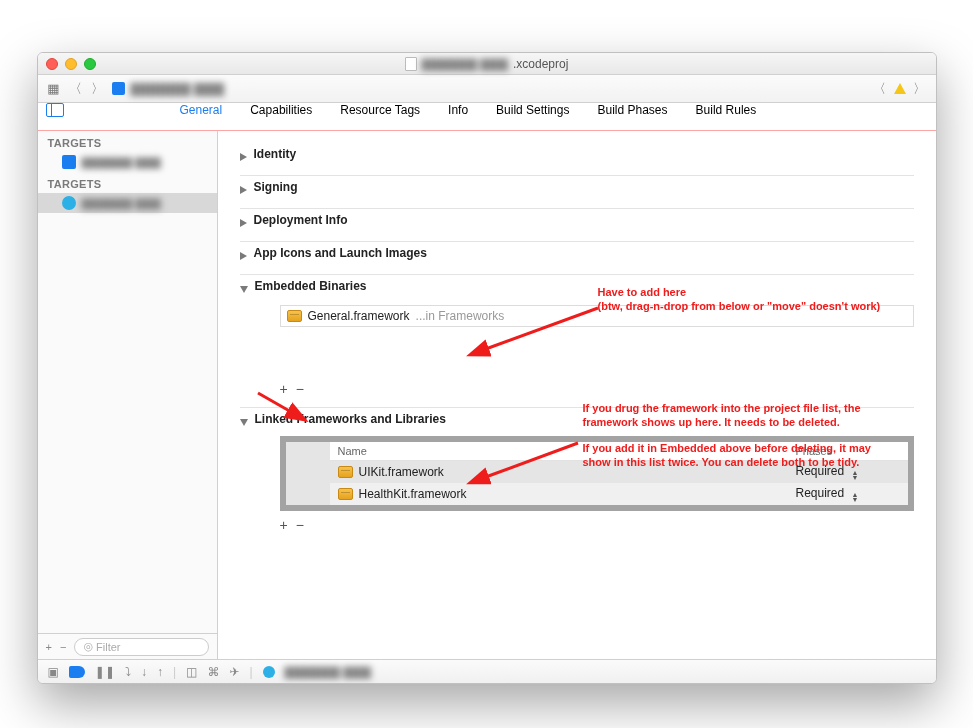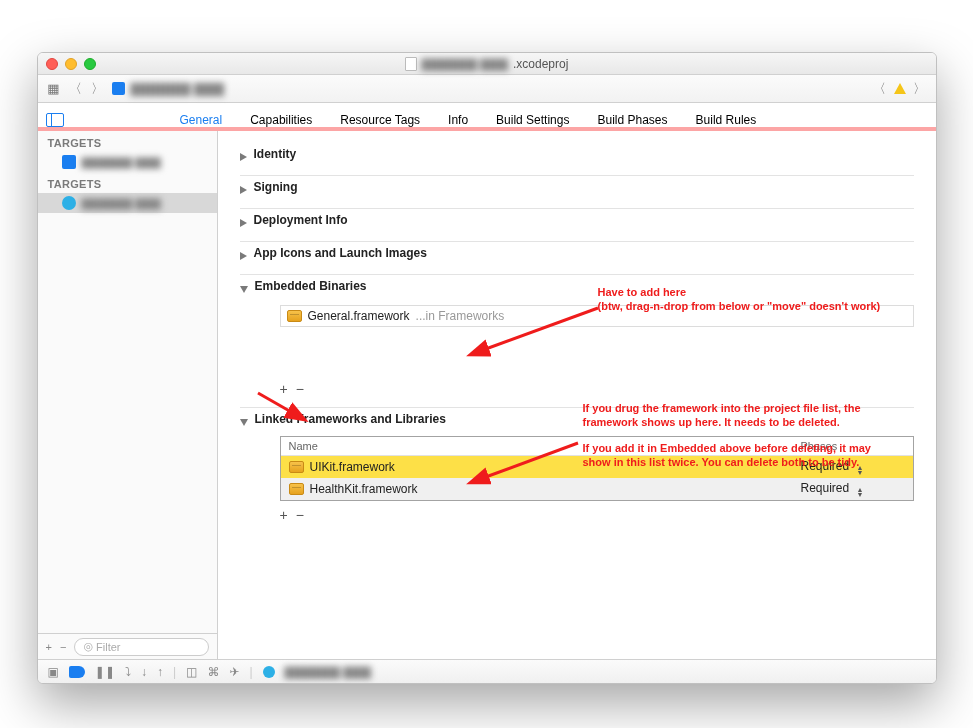--- a/index.html
+++ b/index.html
@@ -30,21 +30,21 @@
   .toolbar {
     height: 28px; background: linear-gradient(#fbfbfb,#f2f2f2);
     border-bottom:1px solid #d0d0d0;
     display:flex; align-items:center; padding:0 8px; gap:6px; font-size:13px; color:#666;
   }
   .tb-icon { width:16px; height:16px; display:flex; align-items:center; justify-content:center; color:#777;}
   .tb-spacer{flex:1;}
   .warn-tri{ width:0;height:0;border-left:6px solid transparent;border-right:6px solid transparent;border-bottom:11px solid #f5c518;}
   
   .tabs {
-    height: 28px; border-bottom:4px solid #fca5a5; display:flex; align-items:flex-end;
+    height: 28px; border-bottom:1px solid #fca5a5; display:flex; align-items:flex-start;
     padding-left: 8px; gap: 28px; font-size:12px;
   }
   .nav-icon { width:18px; height:14px; border:1.5px solid #1a7ef0; border-radius:2px; position:relative;}
   .nav-icon::before{content:"";position:absolute;left:4px;top:0;bottom:0;width:1.5px;background:#1a7ef0;}
   .tab { color:#000000; cursor:pointer; }
   .tab.active { color:#1a7ef0; }
   
   .split { flex:1; display:flex; overflow:hidden; }
   .sidebar {
     width: 180px; border-right:1px solid #d0d0d0; background:#fafafa;
@@ -66,21 +66,21 @@
   .disc.open { border-left:4.5px solid transparent;border-right:4.5px solid transparent;border-top:7px solid #7a7a7a;border-bottom:none;}
   .sec-divider{border:none;border-top:1px solid #e3e3e3; margin:4px 0 0 0;}
   .sec-body { padding: 8px 0 8px 40px; }
   .fw-row { display:flex; align-items:center; gap:6px; padding:3px 6px; border:1px solid transparent;}
   .fw-row.box { border:1px solid #dcdcdc; background:#fff;}
   .fw-icon{width:15px;height:12px;background:linear-gradient(#f7c24a,#e6a21e);border:1px solid #c98a15;border-radius:2px;position:relative;}
   .fw-icon::before{content:"";position:absolute;left:2px;right:2px;top:3px;height:1px;background:rgba(0,0,0,0.2);}
   .dim{color:#999;}
   .plusminus{display:flex;gap:8px;padding:6px 0 0 40px;color:#555;font-size:14px;}
   
-  .tbl { margin-left:40px; border:1px solid #a3a3a3; background:#fde047;}
+  .tbl { margin-left:40px; border:6px solid #a3a3a3; background:#e5e5e5;padding-left:44px;}
   .tbl-head{display:flex; background:#fff; border-bottom:1px solid #e2e2e2; color:#666; font-size:11px;}
   .col-name{flex:1; padding:3px 8px;}
   .col-status{width:120px; padding:3px 8px; text-align:left;}
   .tbl-row{display:flex; align-items:center;}
   .tbl-row.alt{background:#f0f0f0;}
   .tbl-row .col-name{display:flex;align-items:center;gap:6px;}
   .stepper{display:inline-flex;flex-direction:column;margin-left:4px;}
   .stepper span{font-size:7px;line-height:5px;color:#555;}
   
   .debugbar{height:24px;border-top:1px solid #d0d0d0;background:linear-gradient(#fbfbfb,#f0f0f0);display:flex;align-items:center;gap:10px;padding:0 10px;color:#888;font-size:12px;}

